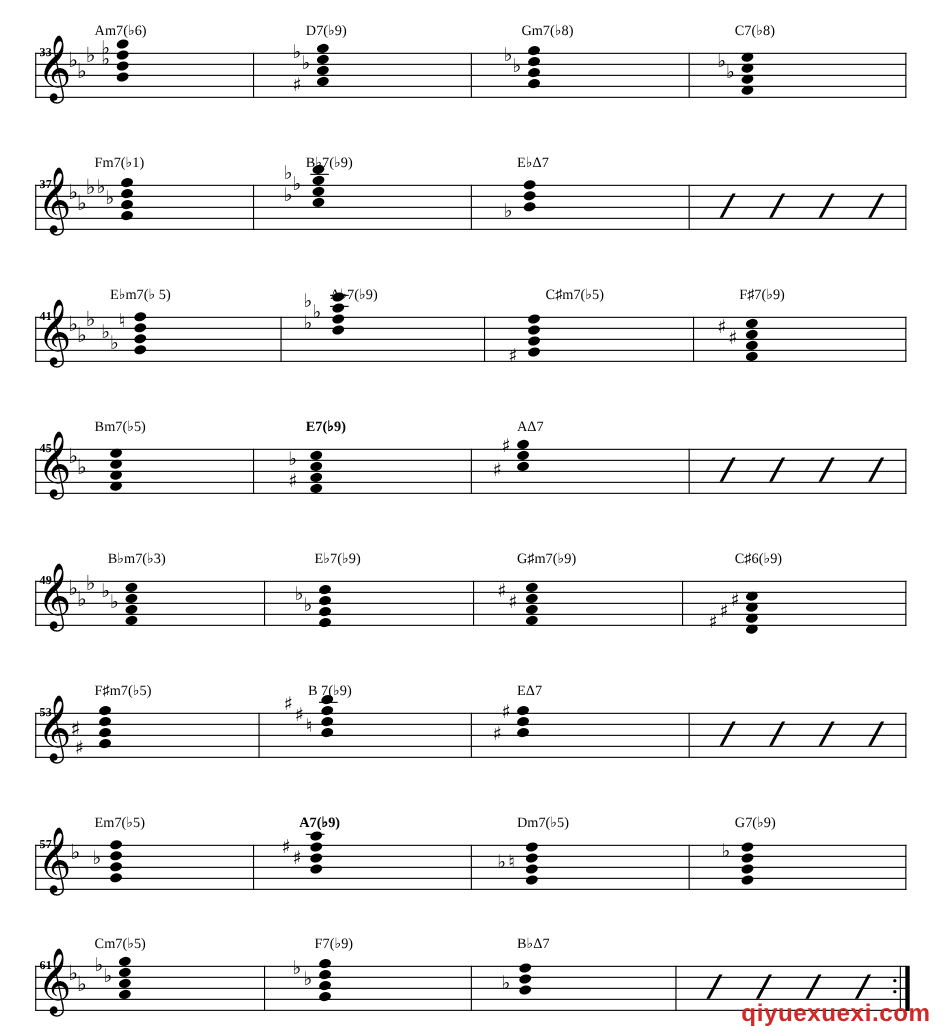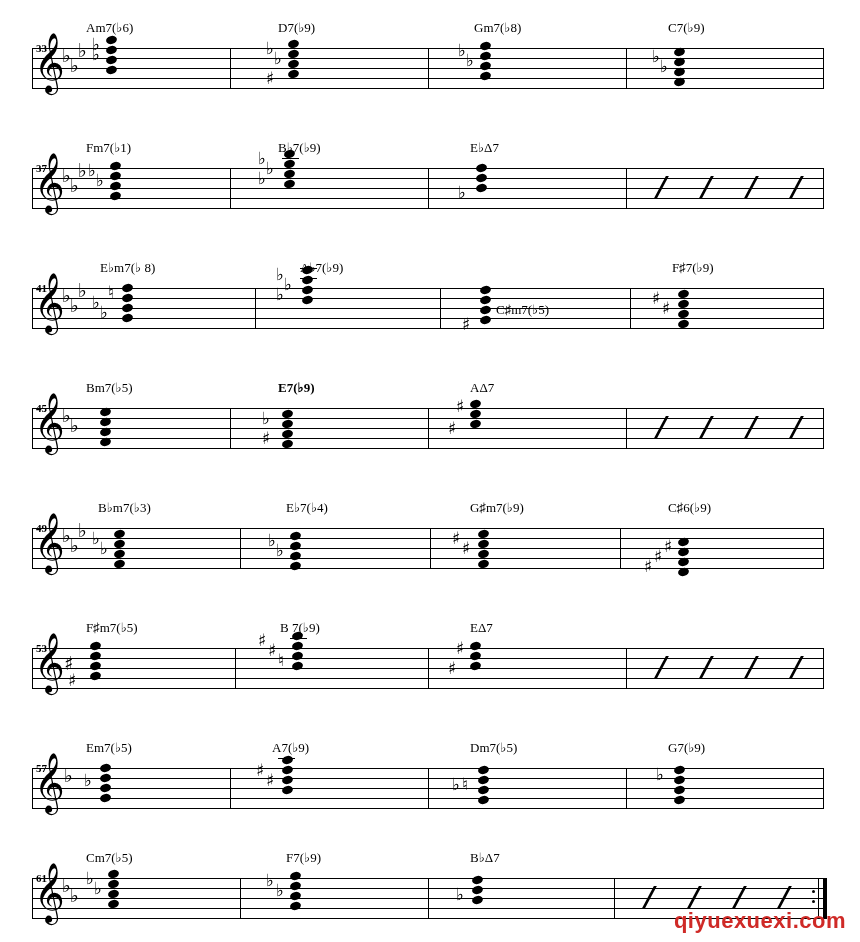--- a/index.html
+++ b/index.html
@@ -213,21 +213,21 @@
     <div class="note" style="left:288px; top:22px;"></div>
 
     <div class="chordsym" style="left:474px; top:-28px;">Gm7(♭8)</div>
     <div class="noteacc" style="left:458px; top:-6px;">♭</div>
     <div class="noteacc" style="left:466px; top:4px;">♭</div>
     <div class="note" style="left:480px; top:-6px;"></div>
     <div class="note" style="left:480px; top:4px;"></div>
     <div class="note" style="left:480px; top:14px;"></div>
     <div class="note" style="left:480px; top:24px;"></div>
 
-    <div class="chordsym" style="left:668px; top:-28px;">C7(♭9)</div>
+    <div class="chordsym" style="left:668px; top:-28px;">C7(♭8)</div>
     <div class="noteacc" style="left:652px; top:0px;">♭</div>
     <div class="noteacc" style="left:660px; top:10px;">♭</div>
     <div class="note" style="left:674px; top:0px;"></div>
     <div class="note" style="left:674px; top:10px;"></div>
     <div class="note" style="left:674px; top:20px;"></div>
     <div class="note" style="left:674px; top:30px;"></div>
   </div>
 
   <div class="system" style="top:168px;">
     <div class="measnum" style="left:36px; top:-6px;">37</div>
@@ -292,41 +292,41 @@
     <div class="keysig" style="left:62px; top:-2px;">♭</div>
     <div class="keysig" style="left:70px; top:8px;">♭</div>
     <div class="keysig" style="left:78px; top:-7px;">♭</div>
 
     <div class="barline start" style="left:32px;"></div>
     <div class="barline" style="left:255px;"></div>
     <div class="barline" style="left:440px;"></div>
     <div class="barline" style="left:630px;"></div>
     <div class="barline" style="left:823px;"></div>
 
-    <div class="chordsym" style="left:100px; top:-28px;">E♭m7(♭ 8)</div>
+    <div class="chordsym" style="left:100px; top:-28px;">E♭m7(♭ 5)</div>
     <div class="noteacc" style="left:92px; top:6px;">♭</div>
     <div class="noteacc" style="left:100px; top:16px;">♭</div>
     <div class="noteacc" style="left:108px; top:-4px;">♮</div>
     <div class="note" style="left:122px; top:-4px;"></div>
     <div class="note" style="left:122px; top:6px;"></div>
     <div class="note" style="left:122px; top:16px;"></div>
     <div class="note" style="left:122px; top:26px;"></div>
 
     <div class="chordsym" style="left:300px; top:-28px;">A♭7(♭9)</div>
     <div class="noteacc" style="left:276px; top:-22px;">♭</div>
     <div class="noteacc" style="left:284px; top:-12px;">♭</div>
     <div class="noteacc" style="left:276px; top:-2px;">♭</div>
     <div class="ledger" style="left:300px; top:-10px;"></div>
     <div class="ledger" style="left:300px; top:-20px;"></div>
     <div class="note" style="left:302px; top:-22px;"></div>
     <div class="note" style="left:302px; top:-12px;"></div>
     <div class="note" style="left:302px; top:-2px;"></div>
     <div class="note" style="left:302px; top:8px;"></div>
 
-    <div class="chordsym" style="left:496px; top:-28px;margin-top:42px;">C♯m7(♭5)</div>
+    <div class="chordsym" style="left:496px; top:-28px;">C♯m7(♭5)</div>
     <div class="noteacc" style="left:462px; top:28px;">♯</div>
     <div class="note" style="left:480px; top:-2px;"></div>
     <div class="note" style="left:480px; top:8px;"></div>
     <div class="note" style="left:480px; top:18px;"></div>
     <div class="note" style="left:480px; top:28px;"></div>
 
     <div class="chordsym" style="left:672px; top:-28px;">F♯7(♭9)</div>
     <div class="noteacc" style="left:652px; top:2px;">♯</div>
     <div class="noteacc" style="left:662px; top:12px;">♯</div>
     <div class="note" style="left:678px; top:2px;"></div>
@@ -402,21 +402,21 @@
     <div class="barline" style="left:823px;"></div>
 
     <div class="chordsym" style="left:98px; top:-28px;">B♭m7(♭3)</div>
     <div class="noteacc" style="left:92px; top:2px;">♭</div>
     <div class="noteacc" style="left:100px; top:12px;">♭</div>
     <div class="note" style="left:114px; top:2px;"></div>
     <div class="note" style="left:114px; top:12px;"></div>
     <div class="note" style="left:114px; top:22px;"></div>
     <div class="note" style="left:114px; top:32px;"></div>
 
-    <div class="chordsym" style="left:286px; top:-28px;">E♭7(♭4)</div>
+    <div class="chordsym" style="left:286px; top:-28px;">E♭7(♭9)</div>
     <div class="noteacc" style="left:268px; top:4px;">♭</div>
     <div class="noteacc" style="left:276px; top:14px;">♭</div>
     <div class="note" style="left:290px; top:4px;"></div>
     <div class="note" style="left:290px; top:14px;"></div>
     <div class="note" style="left:290px; top:24px;"></div>
     <div class="note" style="left:290px; top:34px;"></div>
 
     <div class="chordsym" style="left:470px; top:-28px;">G♯m7(♭9)</div>
     <div class="noteacc" style="left:452px; top:2px;">♯</div>
     <div class="noteacc" style="left:462px; top:12px;">♯</div>
@@ -501,21 +501,21 @@
     <div class="barline" style="left:626px;"></div>
     <div class="barline" style="left:823px;"></div>
 
     <div class="chordsym" style="left:86px; top:-28px;">Em7(♭5)</div>
     <div class="noteacc" style="left:84px; top:4px;">♭</div>
     <div class="note" style="left:100px; top:-4px;"></div>
     <div class="note" style="left:100px; top:6px;"></div>
     <div class="note" style="left:100px; top:16px;"></div>
     <div class="note" style="left:100px; top:26px;"></div>
 
-    <div class="chordsym" style="left:272px; top:-28px;">A7(♭9)</div>
+    <div class="chordsym" style="left:272px; top:-28px;font-weight:bold;">A7(♭9)</div>
     <div class="noteacc" style="left:256px; top:-6px;">♯</div>
     <div class="noteacc" style="left:266px; top:4px;">♯</div>
     <div class="ledger" style="left:278px; top:-10px;"></div>
     <div class="note" style="left:282px; top:-12px;"></div>
     <div class="note" style="left:282px; top:-2px;"></div>
     <div class="note" style="left:282px; top:8px;"></div>
     <div class="note" style="left:282px; top:18px;"></div>
 
     <div class="chordsym" style="left:470px; top:-28px;">Dm7(♭5)</div>
     <div class="noteacc" style="left:452px; top:8px;">♭</div>

